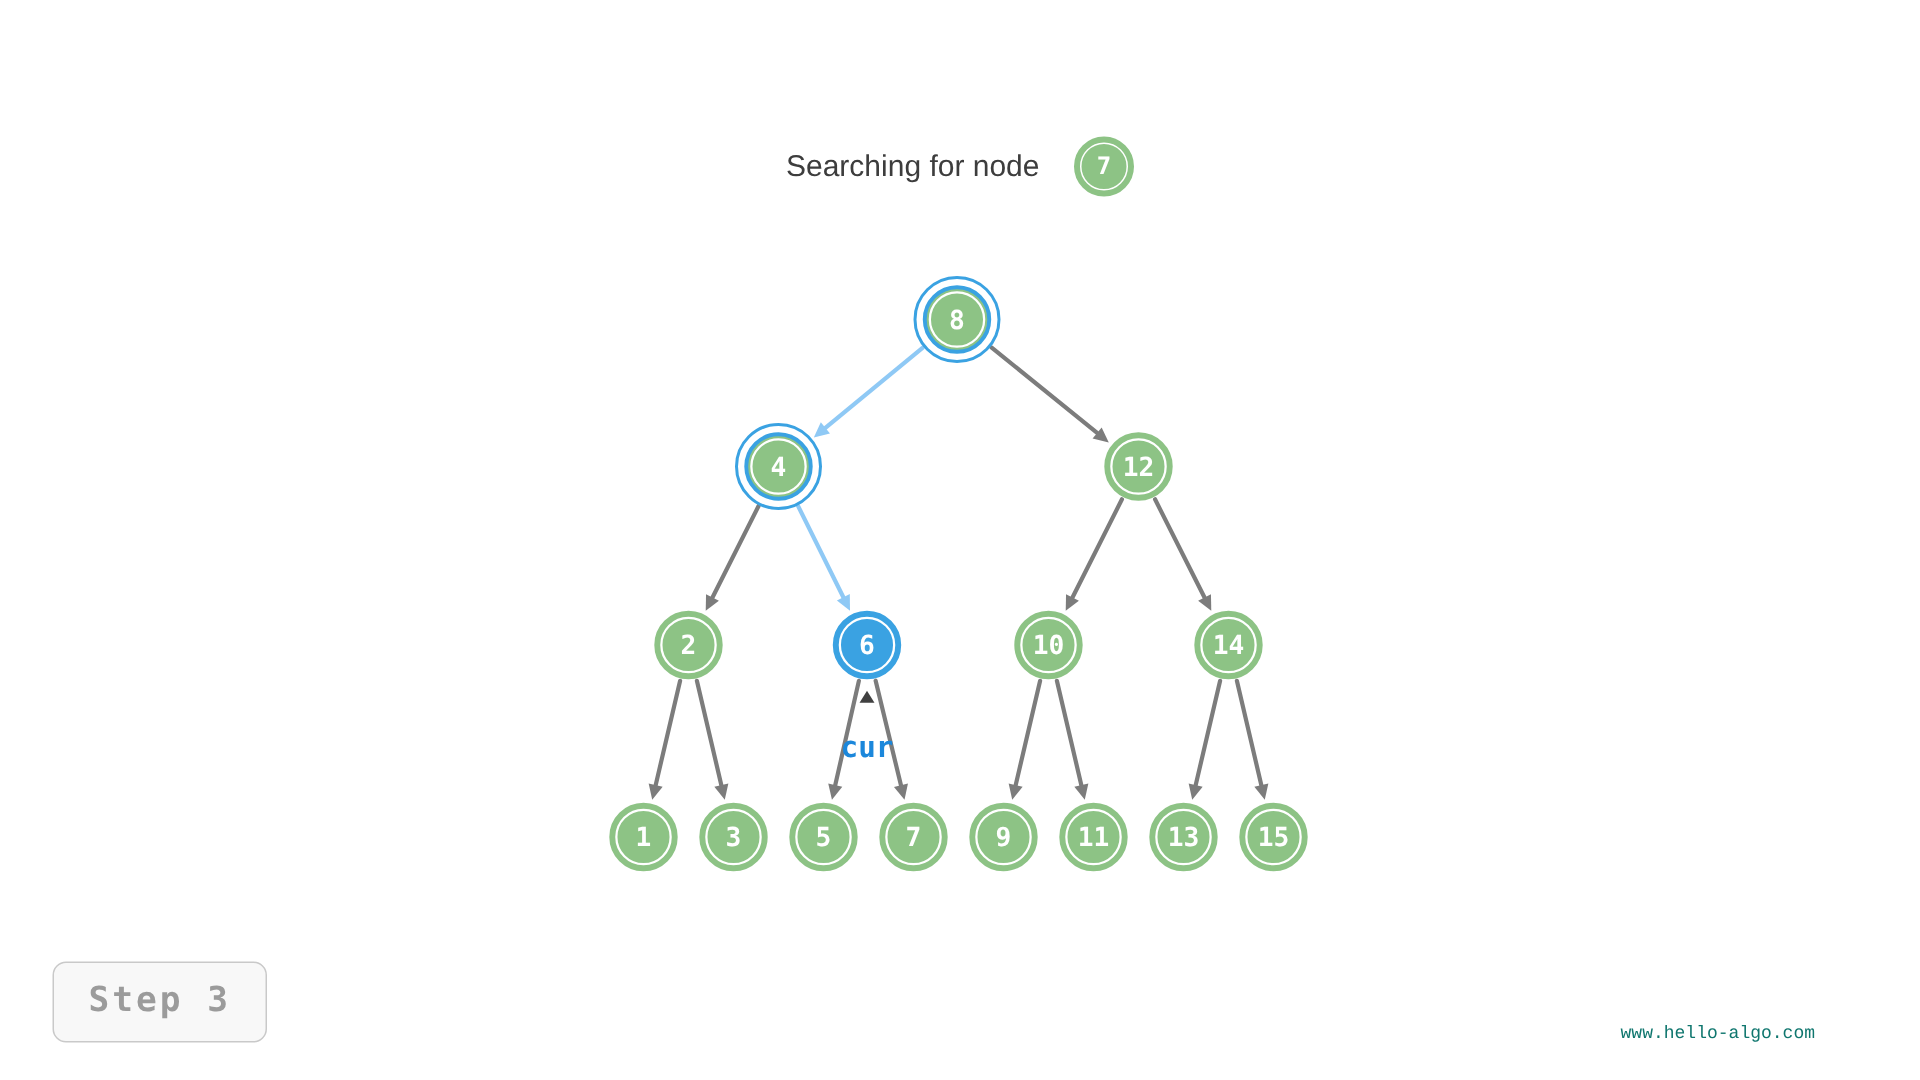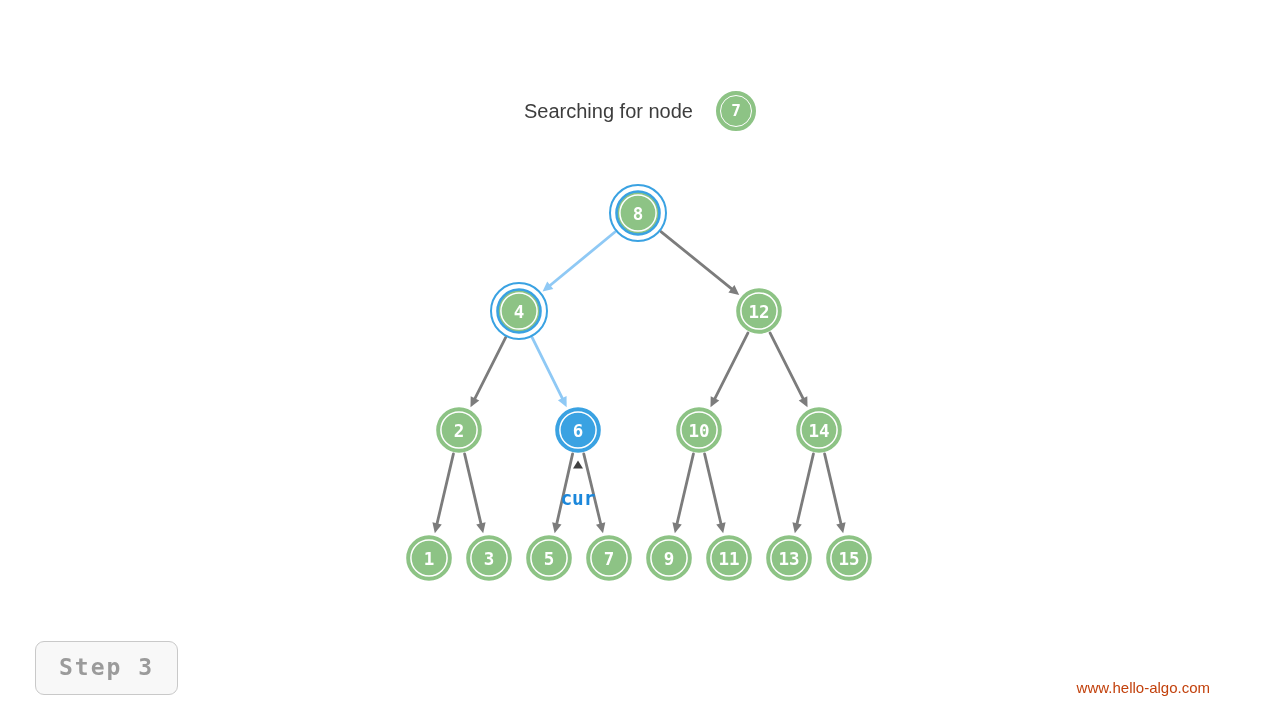--- a/index.html
+++ b/index.html
@@ -78,23 +78,23 @@
     font-weight: bold;
     font-size: 23px;
     letter-spacing: 2px;
     line-height: 1.2;
   }
   
   .watermark {
     position: absolute;
     right: 70px;
     bottom: 24px;
-    color: #c2410c;
-    font-family: Liberation Sans, sans-serif;
-    font-size: 15px;
+    color: #0f766e;
+    font-family: Liberation Mono, monospace;
+    font-size: 12px;
   }
 </style>
 </head>
 <body>
 
 <div class="stage">
 
   <div class="title-row">
     <span>Searching for node</span>
     <span class="title-node-circle">

